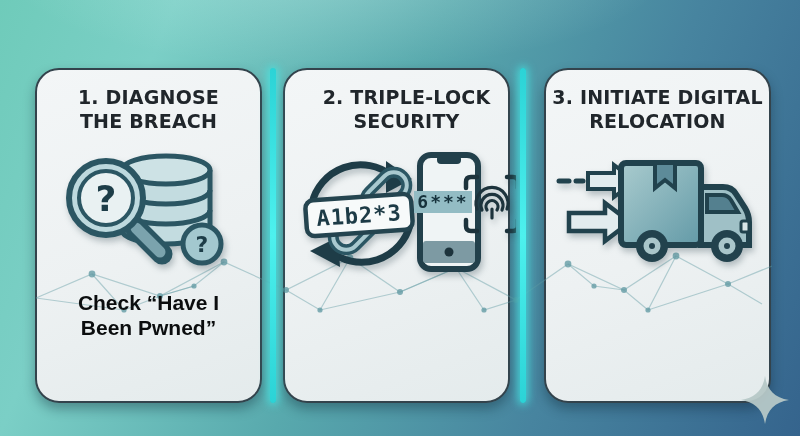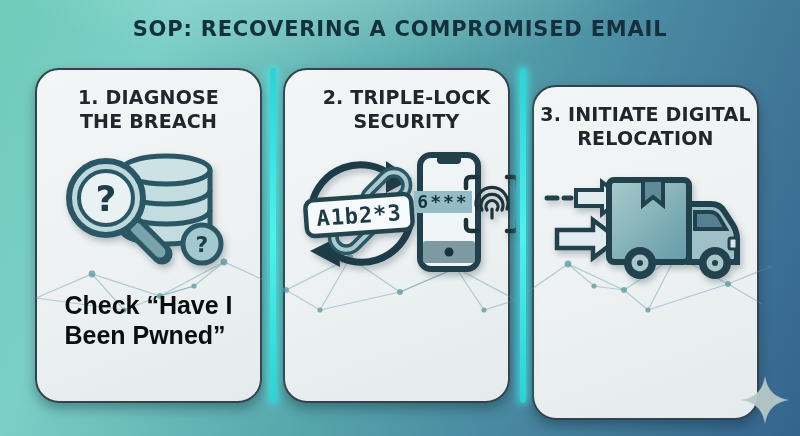--- a/index.html
+++ b/index.html
@@ -18,39 +18,39 @@
     color:#14303d;
   }
   .card{
     position:absolute; top:68px; width:227px; height:335px;
     background:linear-gradient(160deg,#f3f6f7 0%, #edf1f2 55%, #e4ebec 100%);
     border:2px solid #33434c; border-radius:24px;
     box-shadow:0 6px 12px rgba(8,30,42,.35);
     box-sizing:border-box;
     display:flex; flex-direction:column; align-items:center;
   }
-  #card-1{left:35px;} #card-2{left:283px;padding-left:20px;} #card-3{left:532px;margin-top:17px;}
+  #card-1{left:35px;} #card-2{left:283px;padding-left:20px;} #card-3{left:544px;}
   .card-heading{
     margin-top:15px;
     font-family:"DejaVu Sans", sans-serif;
     font-weight:bold; font-size:19px; line-height:1.28;
     letter-spacing:.2px; color:#20262b; text-align:center;
     white-space:pre-line; z-index:4;
   }
   .icon-box{
     height:142px; margin-top:6px;
     display:flex; align-items:center; justify-content:center;
     z-index:4;
   }
   .icon-box svg{ filter:drop-shadow(2px 4px 3px rgba(25,50,62,.28)); }
   .card-body{
     margin-top:8px;
     font-family:"Liberation Sans", sans-serif;
-    font-weight:bold; font-size:25px; line-height:1.22;
-    color:#0b0d0e; white-space:pre-line; z-index:4;
+    font-weight:bold; font-size:21px; line-height:1.22;
+    color:#0b0d0e; text-align:center; white-space:pre-line; z-index:4;
   }
   .divider{
     position:absolute; top:68px; width:6px; height:335px; border-radius:3px;
     background:linear-gradient(to bottom, #2bd3d6, #4df1ee 50%, #2bd3d6);
     box-shadow:0 0 9px 2px rgba(66,232,230,.8);
     z-index:5;
   }
   #divider-1{left:270px;} #divider-2{left:520px;}
   .constellation{
     position:absolute; left:28px; top:246px; width:744px; height:70px;
@@ -58,21 +58,20 @@
   }
   .sparkle{ position:absolute; left:741px; top:376px; z-index:6; }
   text{ font-family:"DejaVu Sans", sans-serif; }
   .mono{ font-family:"DejaVu Sans Mono", monospace; }
 </style>
 </head>
 <body>
 
 <div id="stage">
 
-  <div class="title">SOP: RECOVERING A COMPROMISED EMAIL</div>
 
   <div class="card" id="card-1">
     <div class="card-heading">1. DIAGNOSE
 THE BREACH</div>
     <div class="icon-box">
       <svg width="185" height="122" viewBox="0 0 185 122">
         <path d="M66,20 L66,80 A44,14 0 0 0 154,80 L154,20" fill="#c3dce0" stroke="#2b5663" stroke-width="5"></path>
         <path d="M66,40 A44,14 0 0 0 154,40" fill="none" stroke="#2b5663" stroke-width="5"></path>
         <path d="M66,60 A44,14 0 0 0 154,60" fill="none" stroke="#2b5663" stroke-width="5"></path>
         <ellipse cx="110" cy="20" rx="44" ry="14" fill="#cde2e5" stroke="#2b5663" stroke-width="5"></ellipse>

